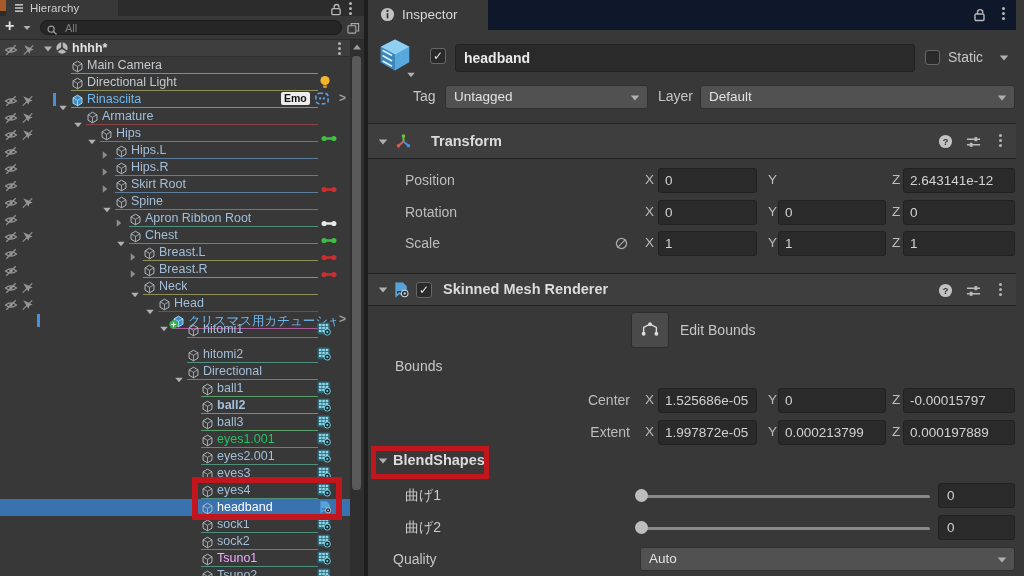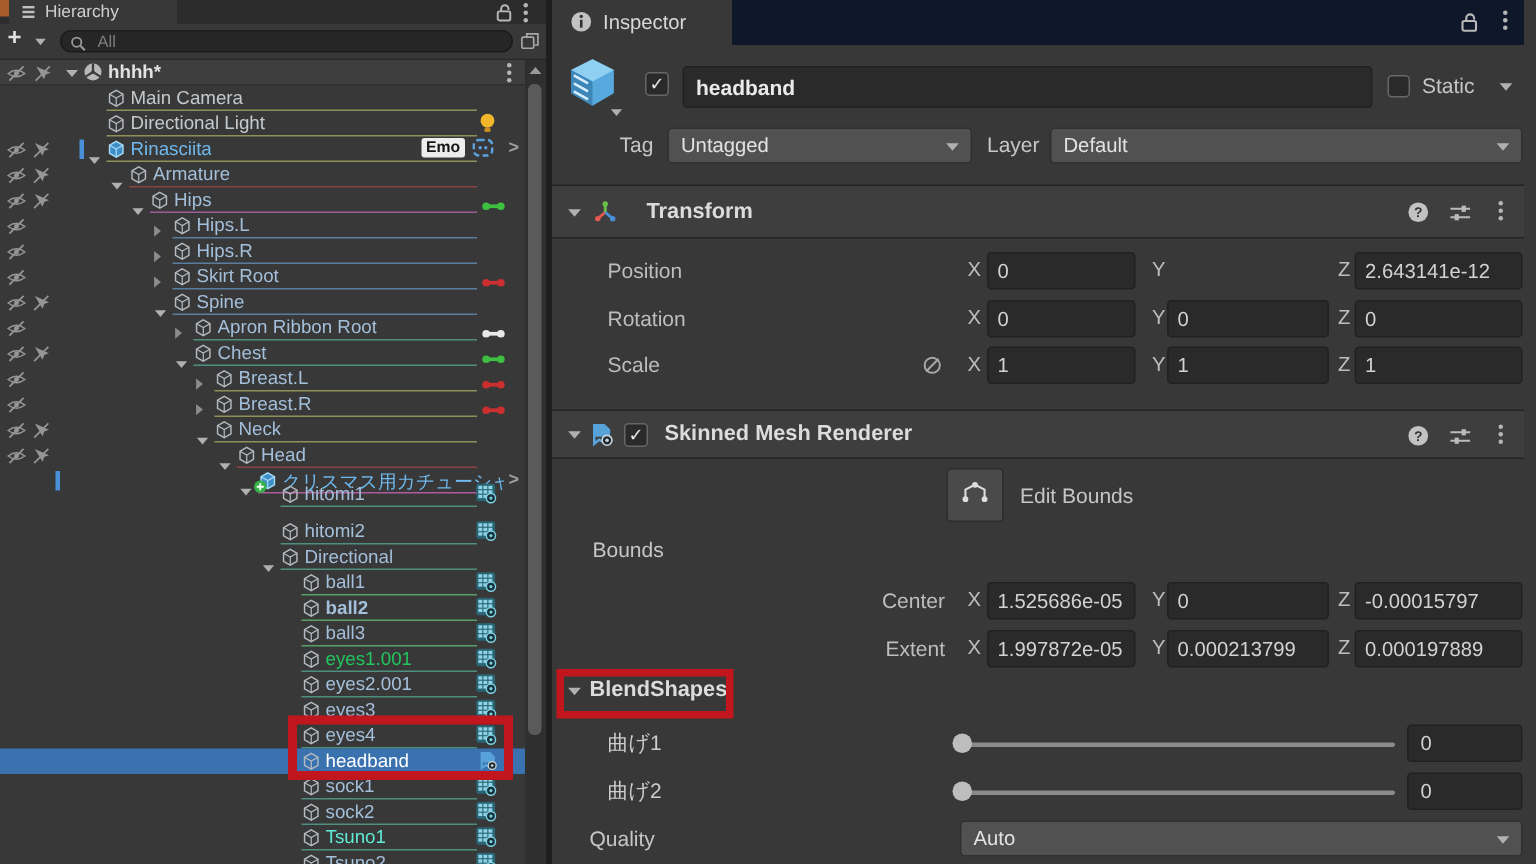--- a/index.html
+++ b/index.html
@@ -673,21 +673,21 @@
               <circle cx="11" cy="10.8" r="3.3" fill="#16333c" stroke="#7fd2e4" stroke-width="1"></circle>
               <circle cx="11" cy="10.8" r="1.1" fill="#7fd2e4"></circle>
             </svg></div>
         </div>
         <div class="trow" style="top: 493px;">
           <div class="uline" style="left: 201px; width: 117px; background: rgb(78, 143, 126);"></div>
           <div class="gicon" style="left: 201px; position: absolute;"><svg width="13" height="13" viewBox="0 0 16 16">
               <path d="M8 1.5 13.5 4.7 13.5 11.3 8 14.5 2.5 11.3 2.5 4.7Z" fill="none" stroke="#b4bac1" stroke-width="1.2"></path>
               <path d="M2.5 4.7 8 7.8 13.5 4.7 M8 7.8 V14.5" fill="none" stroke="#b4bac1" stroke-width="1"></path>
             </svg></div>
-          <div class="glabel" style="left: 217px; max-width: 119px; color: #5eead4;">Tsuno1</div>
+          <div class="glabel" style="left: 217px; max-width: 119px; color: #f0abfc;">Tsuno1</div>
           <div class="gicon" style="left: 317px; top: 1px;"><svg width="15" height="14" viewBox="0 0 16 15">
               <rect x="0.5" y="0.5" width="13.5" height="12.5" rx="2" fill="#2a6574"></rect>
               <rect x="2" y="2" width="2.8" height="2.4" fill="#8fd4e6"></rect>
               <rect x="5.6" y="2" width="2.8" height="2.4" fill="#8fd4e6"></rect>
               <rect x="9.2" y="2" width="2.8" height="2.4" fill="#8fd4e6"></rect>
               <rect x="2" y="5.2" width="2.8" height="2.4" fill="#8fd4e6"></rect>
               <rect x="5.6" y="5.2" width="2.8" height="2.4" fill="#8fd4e6"></rect>
               <rect x="9.2" y="5.2" width="2.8" height="2.4" fill="#8fd4e6"></rect>
               <rect x="2" y="8.4" width="2.8" height="2.4" fill="#8fd4e6"></rect>
               <rect x="5.6" y="8.4" width="2.8" height="2.4" fill="#8fd4e6"></rect>

